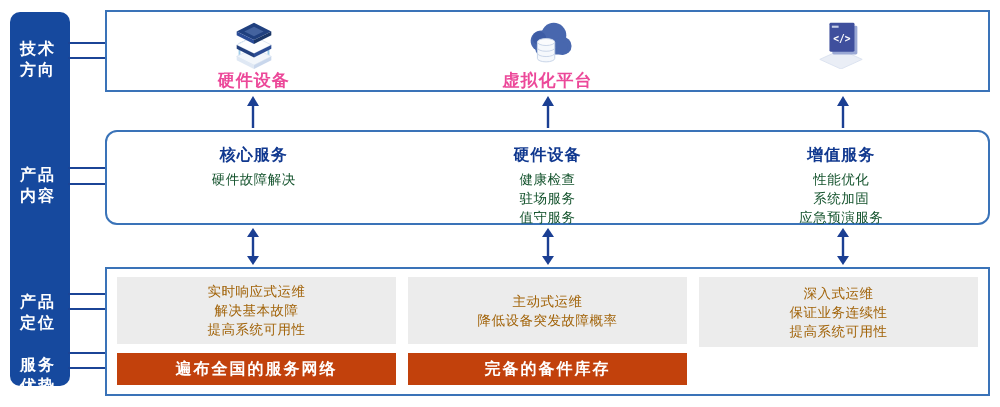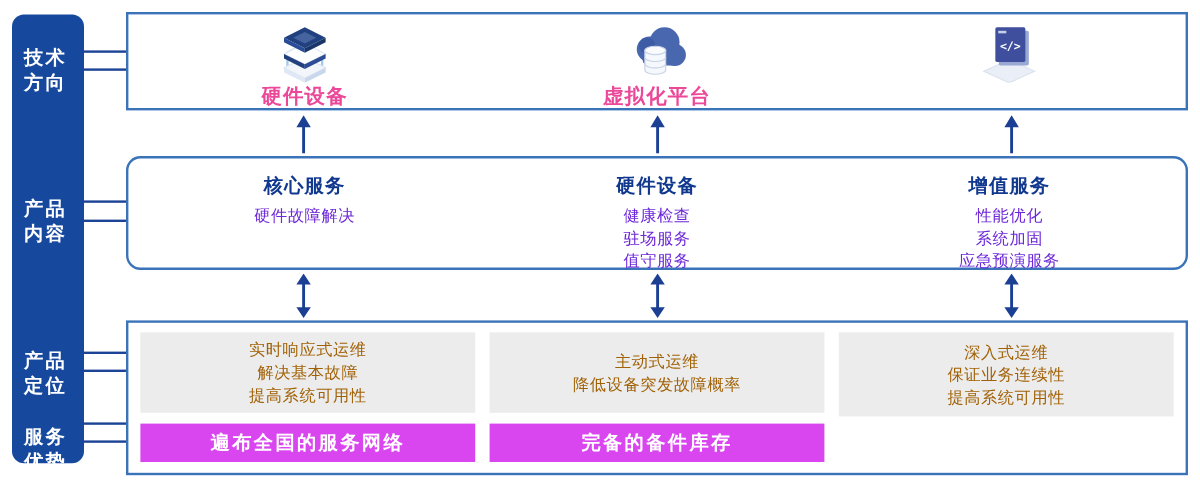--- a/index.html
+++ b/index.html
@@ -30,30 +30,30 @@
   .col { flex:1; display:flex; flex-direction:column; align-items:center; }
 
   
   .panel-top .col { justify-content:flex-start; padding-top:5px; }
   .icon-wrap { height:52px; display:flex; align-items:center; justify-content:center; }
   .tech-label { font-size:17px; font-weight:bold; color:#ec4899; letter-spacing:1px; }
 
   
   .panel-mid .col { padding-top:13px; }
   .svc-title { font-size:16px; font-weight:bold; color:#10388F; letter-spacing:1px; margin-bottom:4px; }
-  .svc-line  { font-size:13.5px; color:#6d28d9; line-height:19px; letter-spacing:0.5px; }
+  .svc-line  { font-size:13.5px; color:#14532d; line-height:19px; letter-spacing:0.5px; }
 
   
   .pos-card {
     width:100%; height:70px; background:#ECECEC;
     display:flex; flex-direction:column; align-items:center; justify-content:center;
   }
   .pos-line { font-size:13.5px; color:#a16207; line-height:19px; letter-spacing:0.5px; }
   .adv-bar {
-    width:100%; height:33px; margin-top:9px; background:#d946ef;
+    width:100%; height:33px; margin-top:9px; background:#c2410c;
     display:flex; align-items:center; justify-content:center;
     color:#ffffff; font-size:16px; font-weight:bold; letter-spacing:2px;
   }
 
   .arrow { position:absolute; width:14px; }
 </style>
 </head>
 <body>
 
 <div class="stage">

